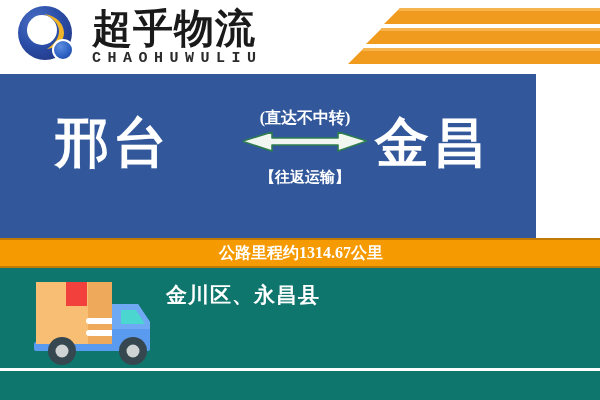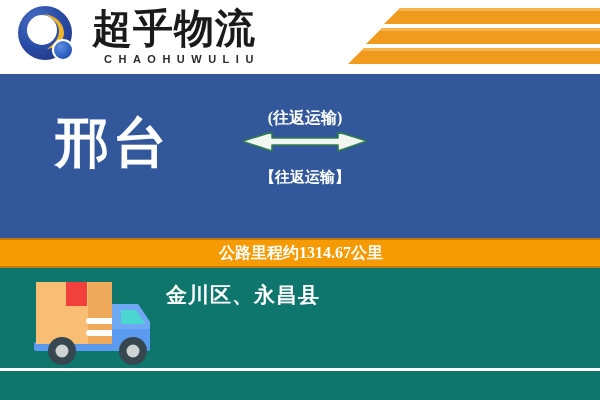--- a/index.html
+++ b/index.html
@@ -74,41 +74,41 @@
   }
   #brand-cn {
     font-family: "Liberation Serif", "DejaVu Serif", serif;
     font-weight: bold;
     font-size: 40px;
     line-height: 40px;
     letter-spacing: 1px;
     color: #1a1a1a;
   }
   #brand-en {
-    font-family: Liberation Sans, sans-serif;
-    font-weight: bold;
-    font-size: 11px;
+    font-family: Liberation Mono, monospace;
+    font-weight: bold;
+    font-size: 15px;
     line-height: 14px;
     letter-spacing: 6.5px;
     color: #2b2b2b;
     margin-top: 3px;
-    margin-left: 12px;
+    margin-left: 0;
   }
   #stripes {
     position: absolute;
     right: 0; top: 6px;
     width: 270px; height: 62px;
   }
   #stripes svg { display: block; }
 
   
   #route-panel {
     position: absolute;
     left: 0; top: 74px;
-    width: 600px; height: 164px;
+    width: 536px; height: 164px;
     background: #32589B;
   }
   #city-origin, #city-dest {
     position: absolute;
     top: 36px;
     font-family: "Liberation Serif", "DejaVu Serif", serif;
     font-weight: bold;
     font-size: 54px;
     line-height: 66px;
     color: #ffffff;
@@ -240,29 +240,30 @@
       </svg>
     </div>
 
   </div>
 
   <div id="route-panel">
 
     <div id="city-origin">邢台</div>
 
     <div id="route-middle">
-      <div id="route-note-top">(往返运输)</div>
+      <div id="route-note-top">(直达不中转)</div>
       <div id="route-arrow">
         <svg width="124" height="30" viewBox="0 0 124 30">
           <path d="M124 9 L95 0 L95 6 L29 6 L29 0 L0 9 L0 9.5 L29 19 L29 13 L95 13 L95 19 Z" fill="#F2F6F0" stroke="#2E7D4F" stroke-width="1.6" stroke-linejoin="round"></path>
         </svg>
       </div>
       <div id="route-note-bottom">【往返运输】</div>
     </div>
 
+    <div id="city-dest">金昌</div>
 
   </div>
 
   <div id="info-bar">
     <span class="info-text">公路里程约1314.67公里</span>
     <span id="info-gap"></span>
   </div>
 
   <div id="coverage-panel">
 

